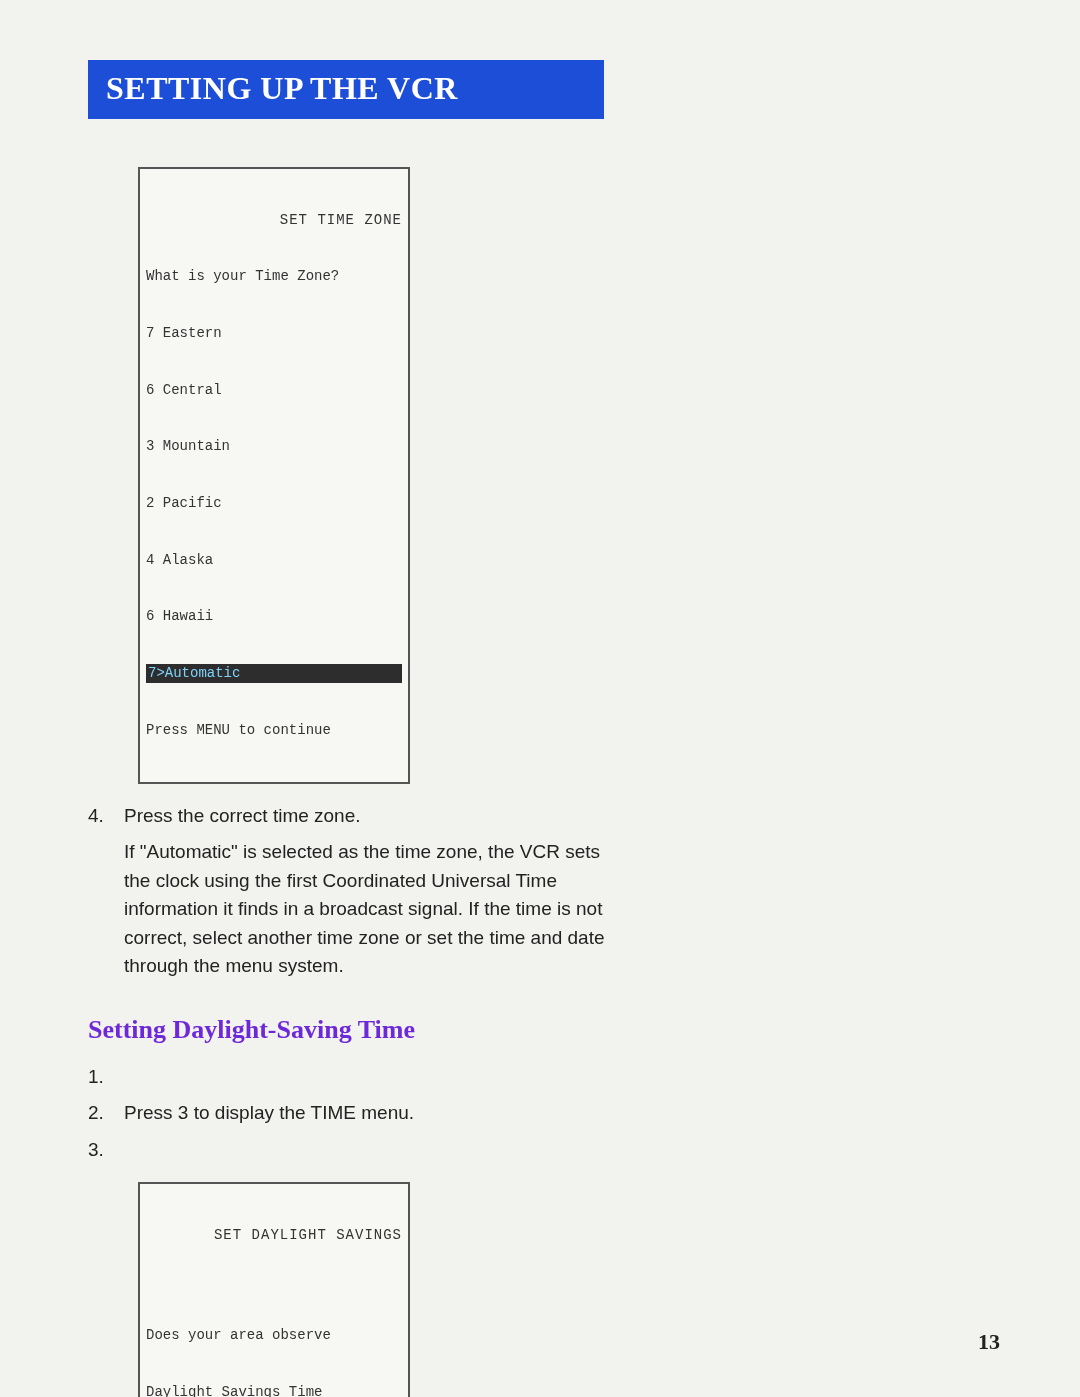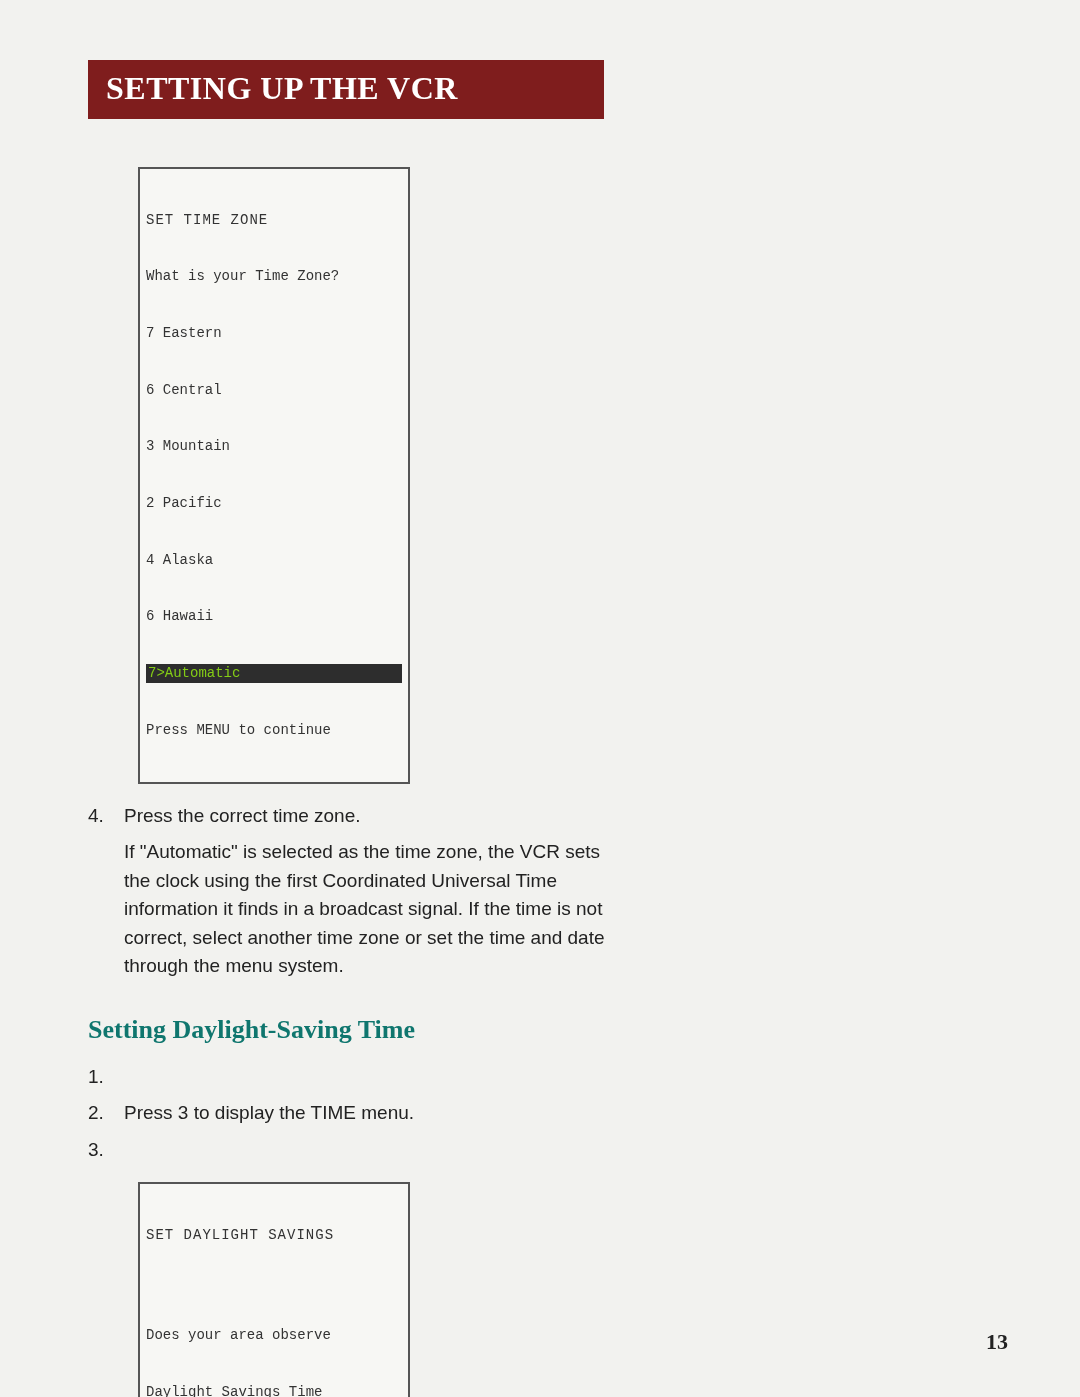--- a/index.html
+++ b/index.html
@@ -11,21 +11,21 @@
   }
   .page {
     width: 1080px;
     height: 1397px;
     background: #f2f2ef;
     position: relative;
     box-sizing: border-box;
     padding: 60px 72px 40px 88px;
   }
   .banner {
-    background: #7f1d1d;
+    background: #1d4ed8;
     color: #fff;
     font-family: Georgia, 'Times New Roman', serif;
     font-weight: bold;
     font-size: 32px;
     padding: 10px 18px 12px 18px;
     width: 480px;
     letter-spacing: 0.5px;
   }
   .screen {
     border: 2px solid #555;
@@ -34,26 +34,26 @@
     margin-top: 48px;
     background: #f7f7f4;
     font-family: "Courier New", monospace;
     font-size: 14px;
     line-height: 1.35;
     padding: 4px 6px 4px 6px;
     white-space: pre;
     color: #333;
   }
   .screen .title {
-    text-align: left;
+    text-align: right;
     letter-spacing: 1px;
   }
   .screen .hl {
     background: #2d2d2d;
-    color: #84cc16;
+    color: #7dd3fc;
     display: block;
     padding: 0 2px;
   }
   .body-block {
     margin-left: 0;
     width: 560px;
   }
   .numlist {
     margin: 18px 0 0 0;
     padding: 0;
@@ -73,26 +73,26 @@
     font-size: 19px;
     line-height: 1.5;
     margin: 6px 0 0 36px;
     width: 500px;
   }
   .h2 {
     font-family: Georgia, 'Times New Roman', serif;
     font-weight: bold;
     font-size: 26px;
     margin: 34px 0 10px 0;
-    color: #0f766e;
+    color: #6d28d9;
   }
   .pagenum {
     position: absolute;
     bottom: 42px;
-    right: 72px;
+    right: 80px;
     font-family: Georgia, 'Times New Roman', serif;
     font-weight: bold;
     font-size: 22px;
   }
 </style>
 </head>
 <body>
 
 <div class="page">
 

